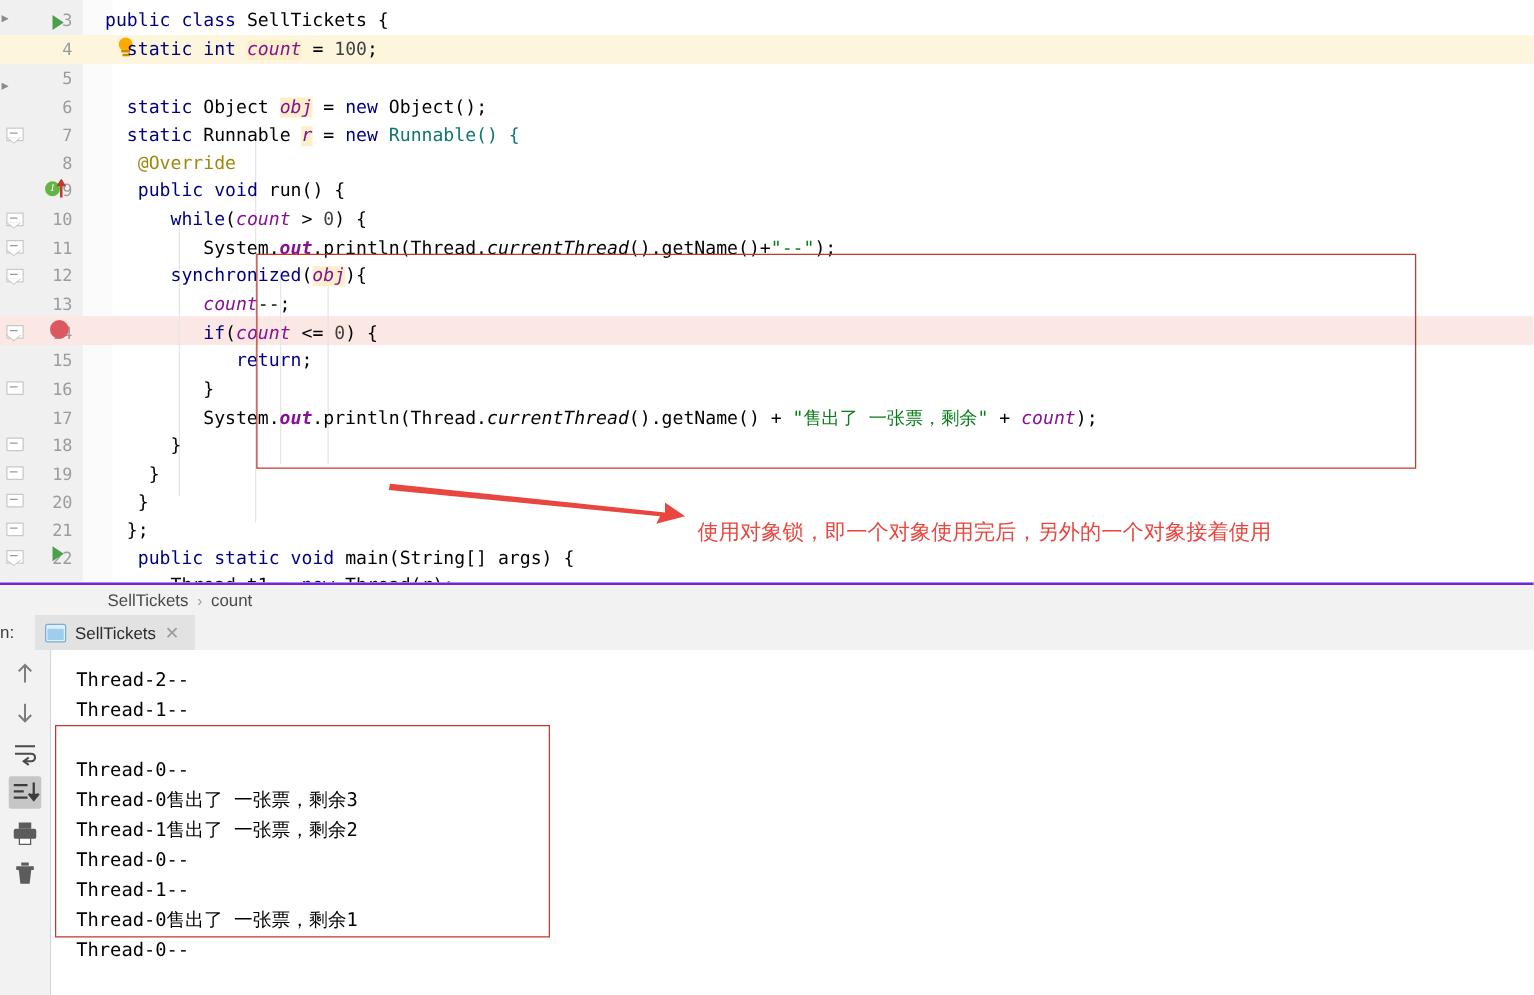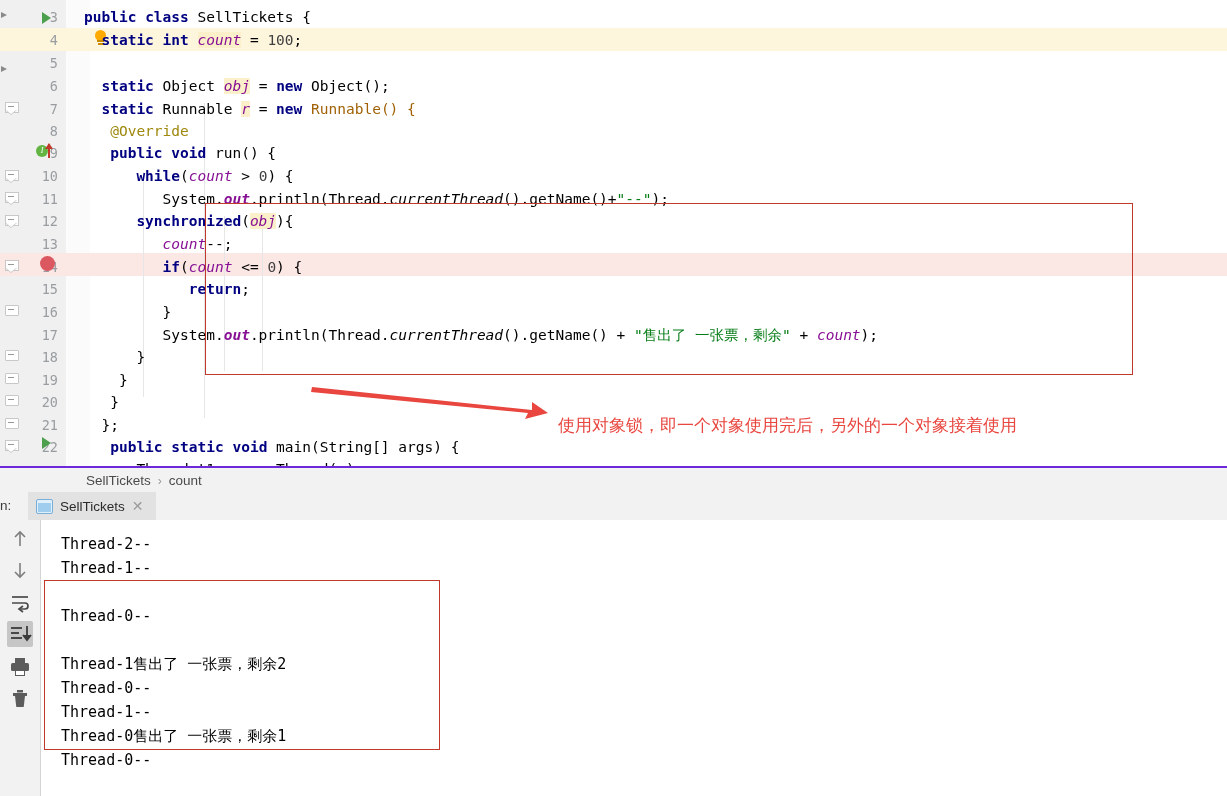--- a/index.html
+++ b/index.html
@@ -20,28 +20,28 @@
   .foldcol{position:absolute;left:66px;top:0;width:24px;height:466px;background:#fbfbfb;}
   .ln{position:absolute;left:8px;width:50px;text-align:right;
       font-family:"DejaVu Sans Mono",monospace;font-size:13.5px;color:#999da1;line-height:23px;}
   .codetxt{position:absolute;left:90px;font-family:"DejaVu Sans Mono",monospace;
       font-size:14.5px;line-height:23px;white-space:pre;color:#000;}
 
   .hl-current{position:absolute;left:0;right:0;height:23px;background:#fdf6dd;}
   .hl-break{position:absolute;left:0;right:0;height:23px;background:#fbe7e3;}
 
   
-  .kw{color:#000080;font-weight:bold;}
+  .kw{color:#000080;font-weight:normal;}
   .fld{color:#871094;font-style:italic;}
   .fldhl{color:#871094;font-style:italic;background:#fbf0c9;}
   .num{color:#404040;}
   .str{color:#067d17;}
   .cmt{color:#8c8c8c;font-style:italic;}
   .anno{color:#9e880d;}
-  .grey{color:#a16207;}
+  .grey{color:#0f766e;}
   .stat{font-style:italic;color:#000;}
   .statp{color:#871094;font-weight:bold;font-style:italic;}
   .plain{color:#000;}
 
   
   .g-run{position:absolute;left:40px;width:14px;height:14px;}
   .g-run:after{content:"";position:absolute;left:2px;top:1px;border-left:9px solid #4c9f4c;
      border-top:6px solid transparent;border-bottom:6px solid transparent;}
   .g-bulb{position:absolute;left:94px;width:14px;height:16px;}
   .g-bulb .bulbtop{position:absolute;left:1px;top:0;width:11px;height:11px;border-radius:50%;background:#ffaa00;}
@@ -351,20 +351,21 @@
           <rect x="6" y="7" width="14" height="3" fill="#5c5c5c"></rect>
           <path d="M8 10 h10 l-1.3 11 h-7.4 z" fill="#5c5c5c"></path>
         </svg>
       </div>
     </div>
 
     <div class="coutput">
       <div class="cline" style="top:12px">Thread-2--</div>
       <div class="cline" style="top:36px">Thread-1--</div>
       <div class="cline" style="top:84px">Thread-0--</div>
+      <div class="cline" style="top:108px">Thread-0售出了 一张票，剩余3</div>
       <div class="cline" style="top:132px">Thread-1售出了 一张票，剩余2</div>
       <div class="cline" style="top:156px">Thread-0--</div>
       <div class="cline" style="top:180px">Thread-1--</div>
       <div class="cline" style="top:204px">Thread-0售出了 一张票，剩余1</div>
       <div class="cline" style="top:228px">Thread-0--</div>
       <div class="cfin" style="top:272px">Process finished with exit code 0</div>
 
       <div class="console-redbox" style="left:3px;top:60px;width:394px;height:168px;"></div>
     </div>
   </div>

